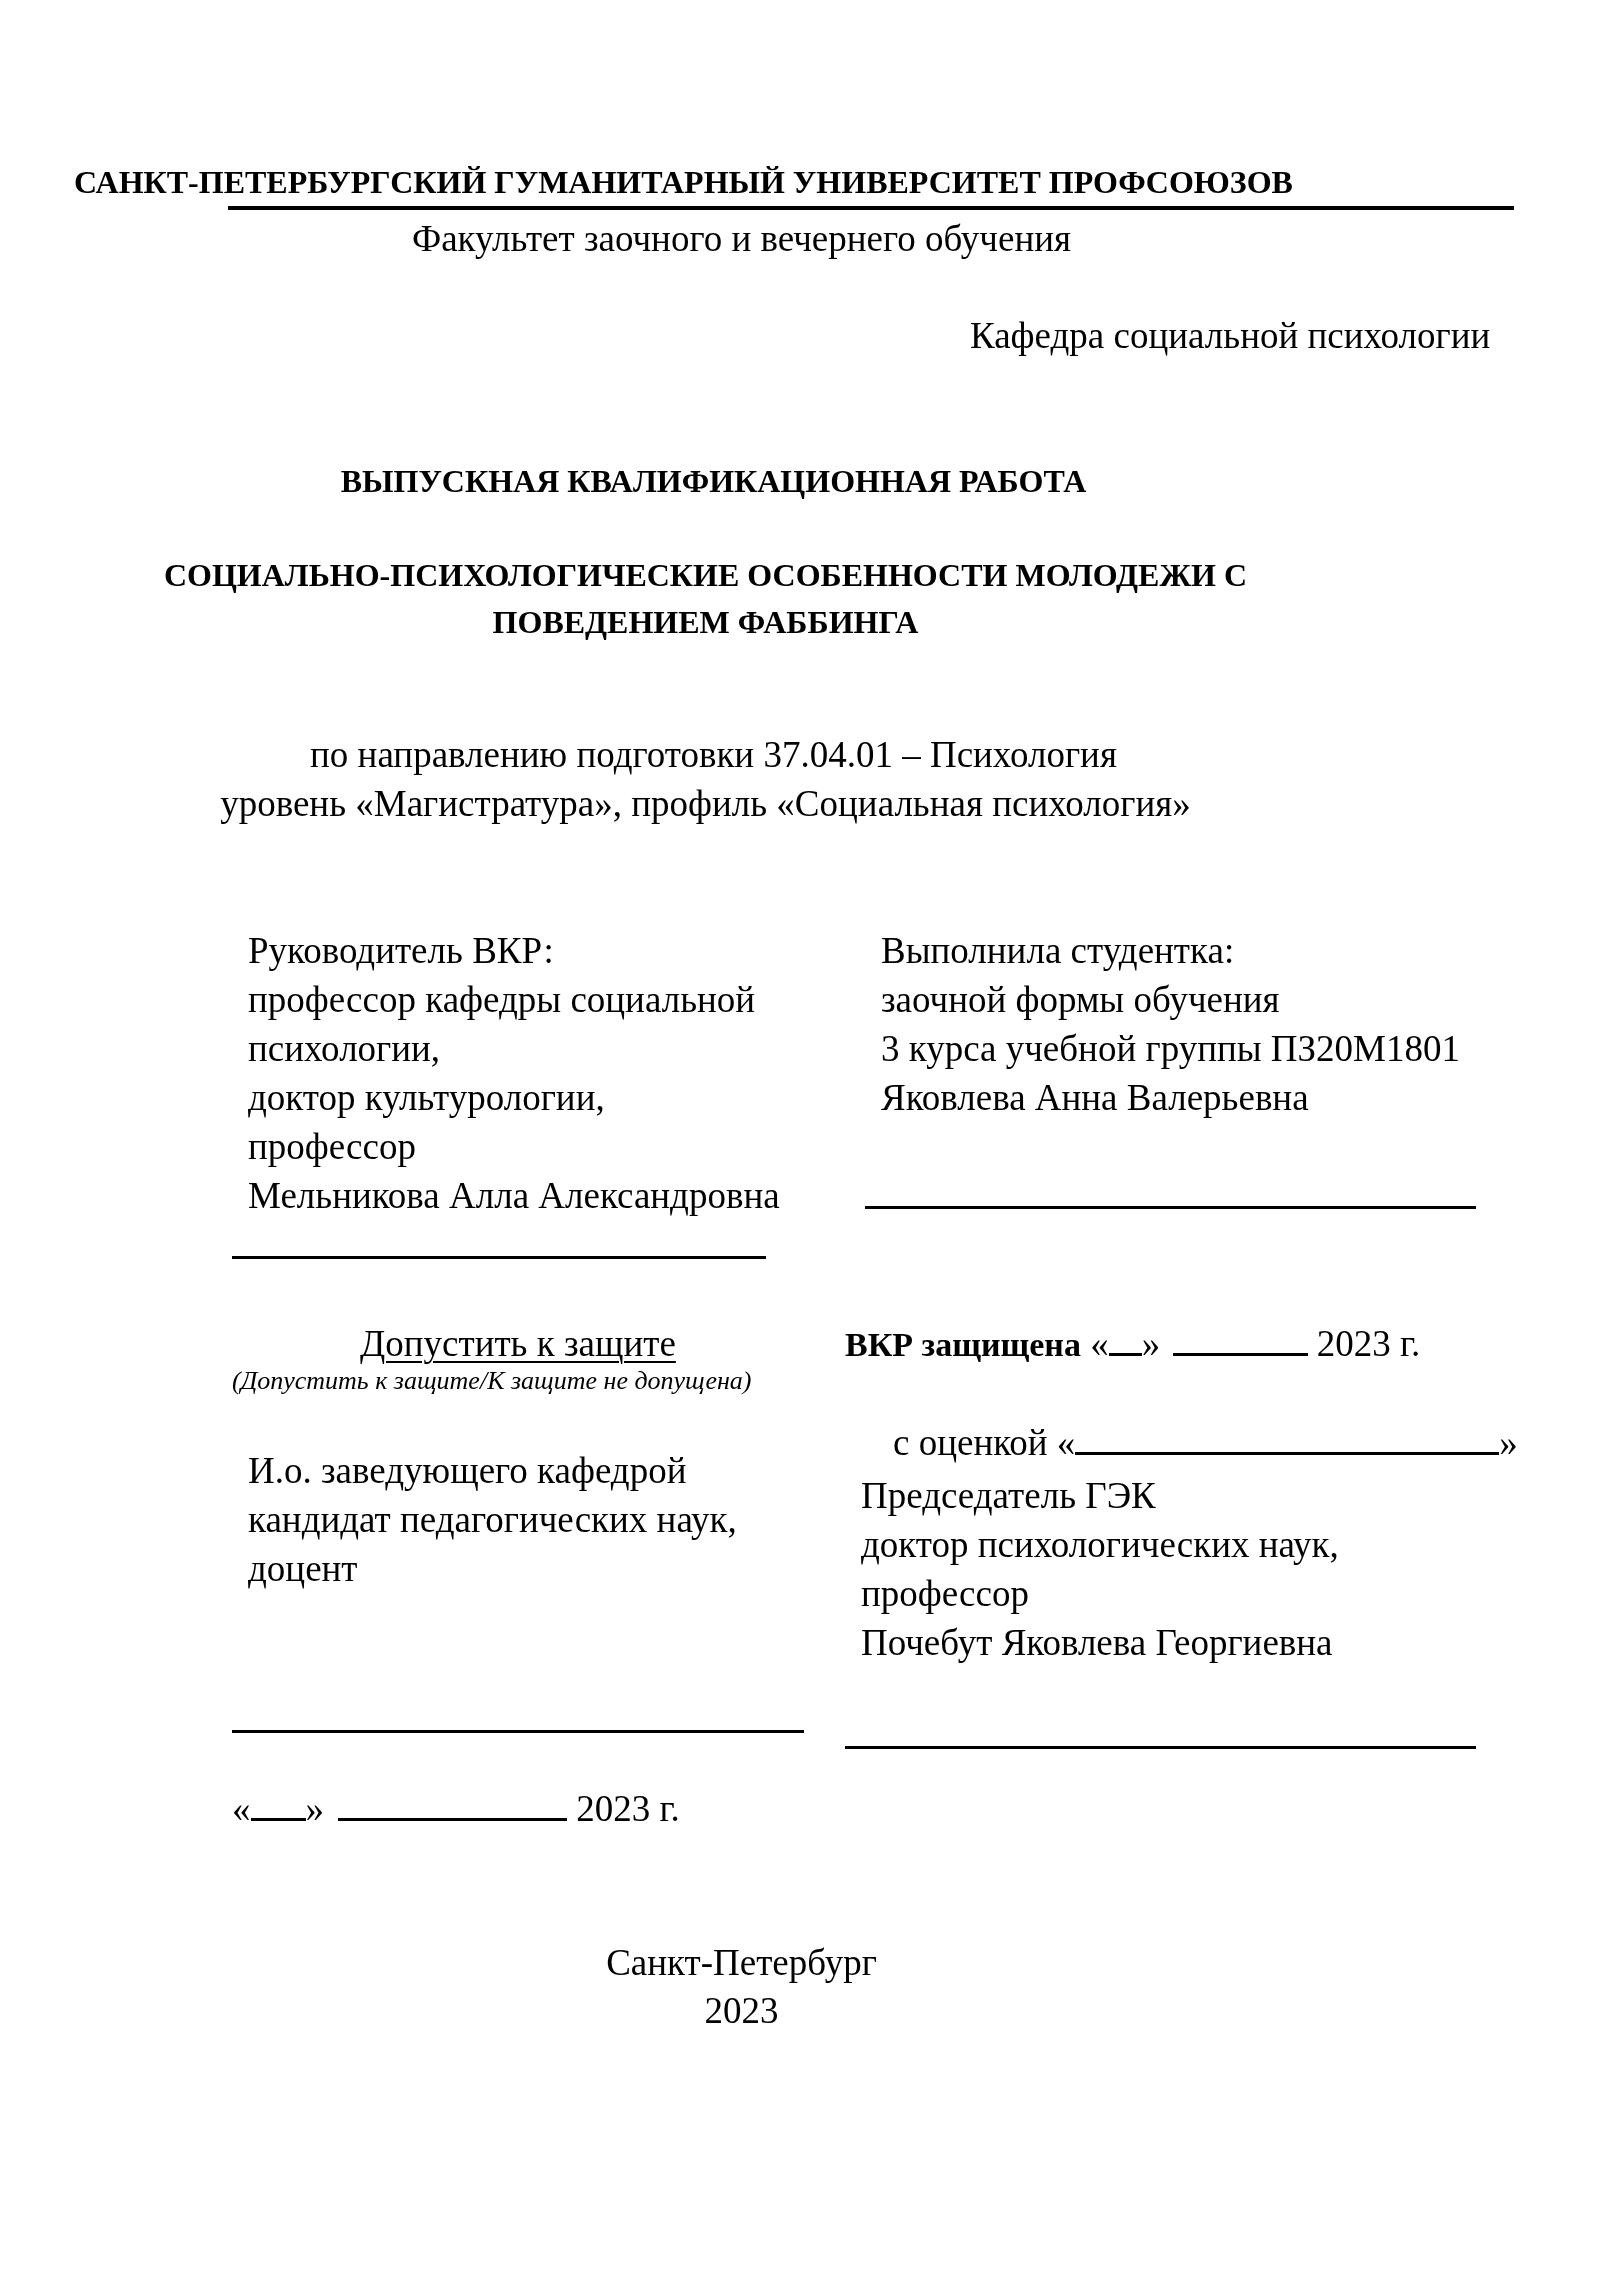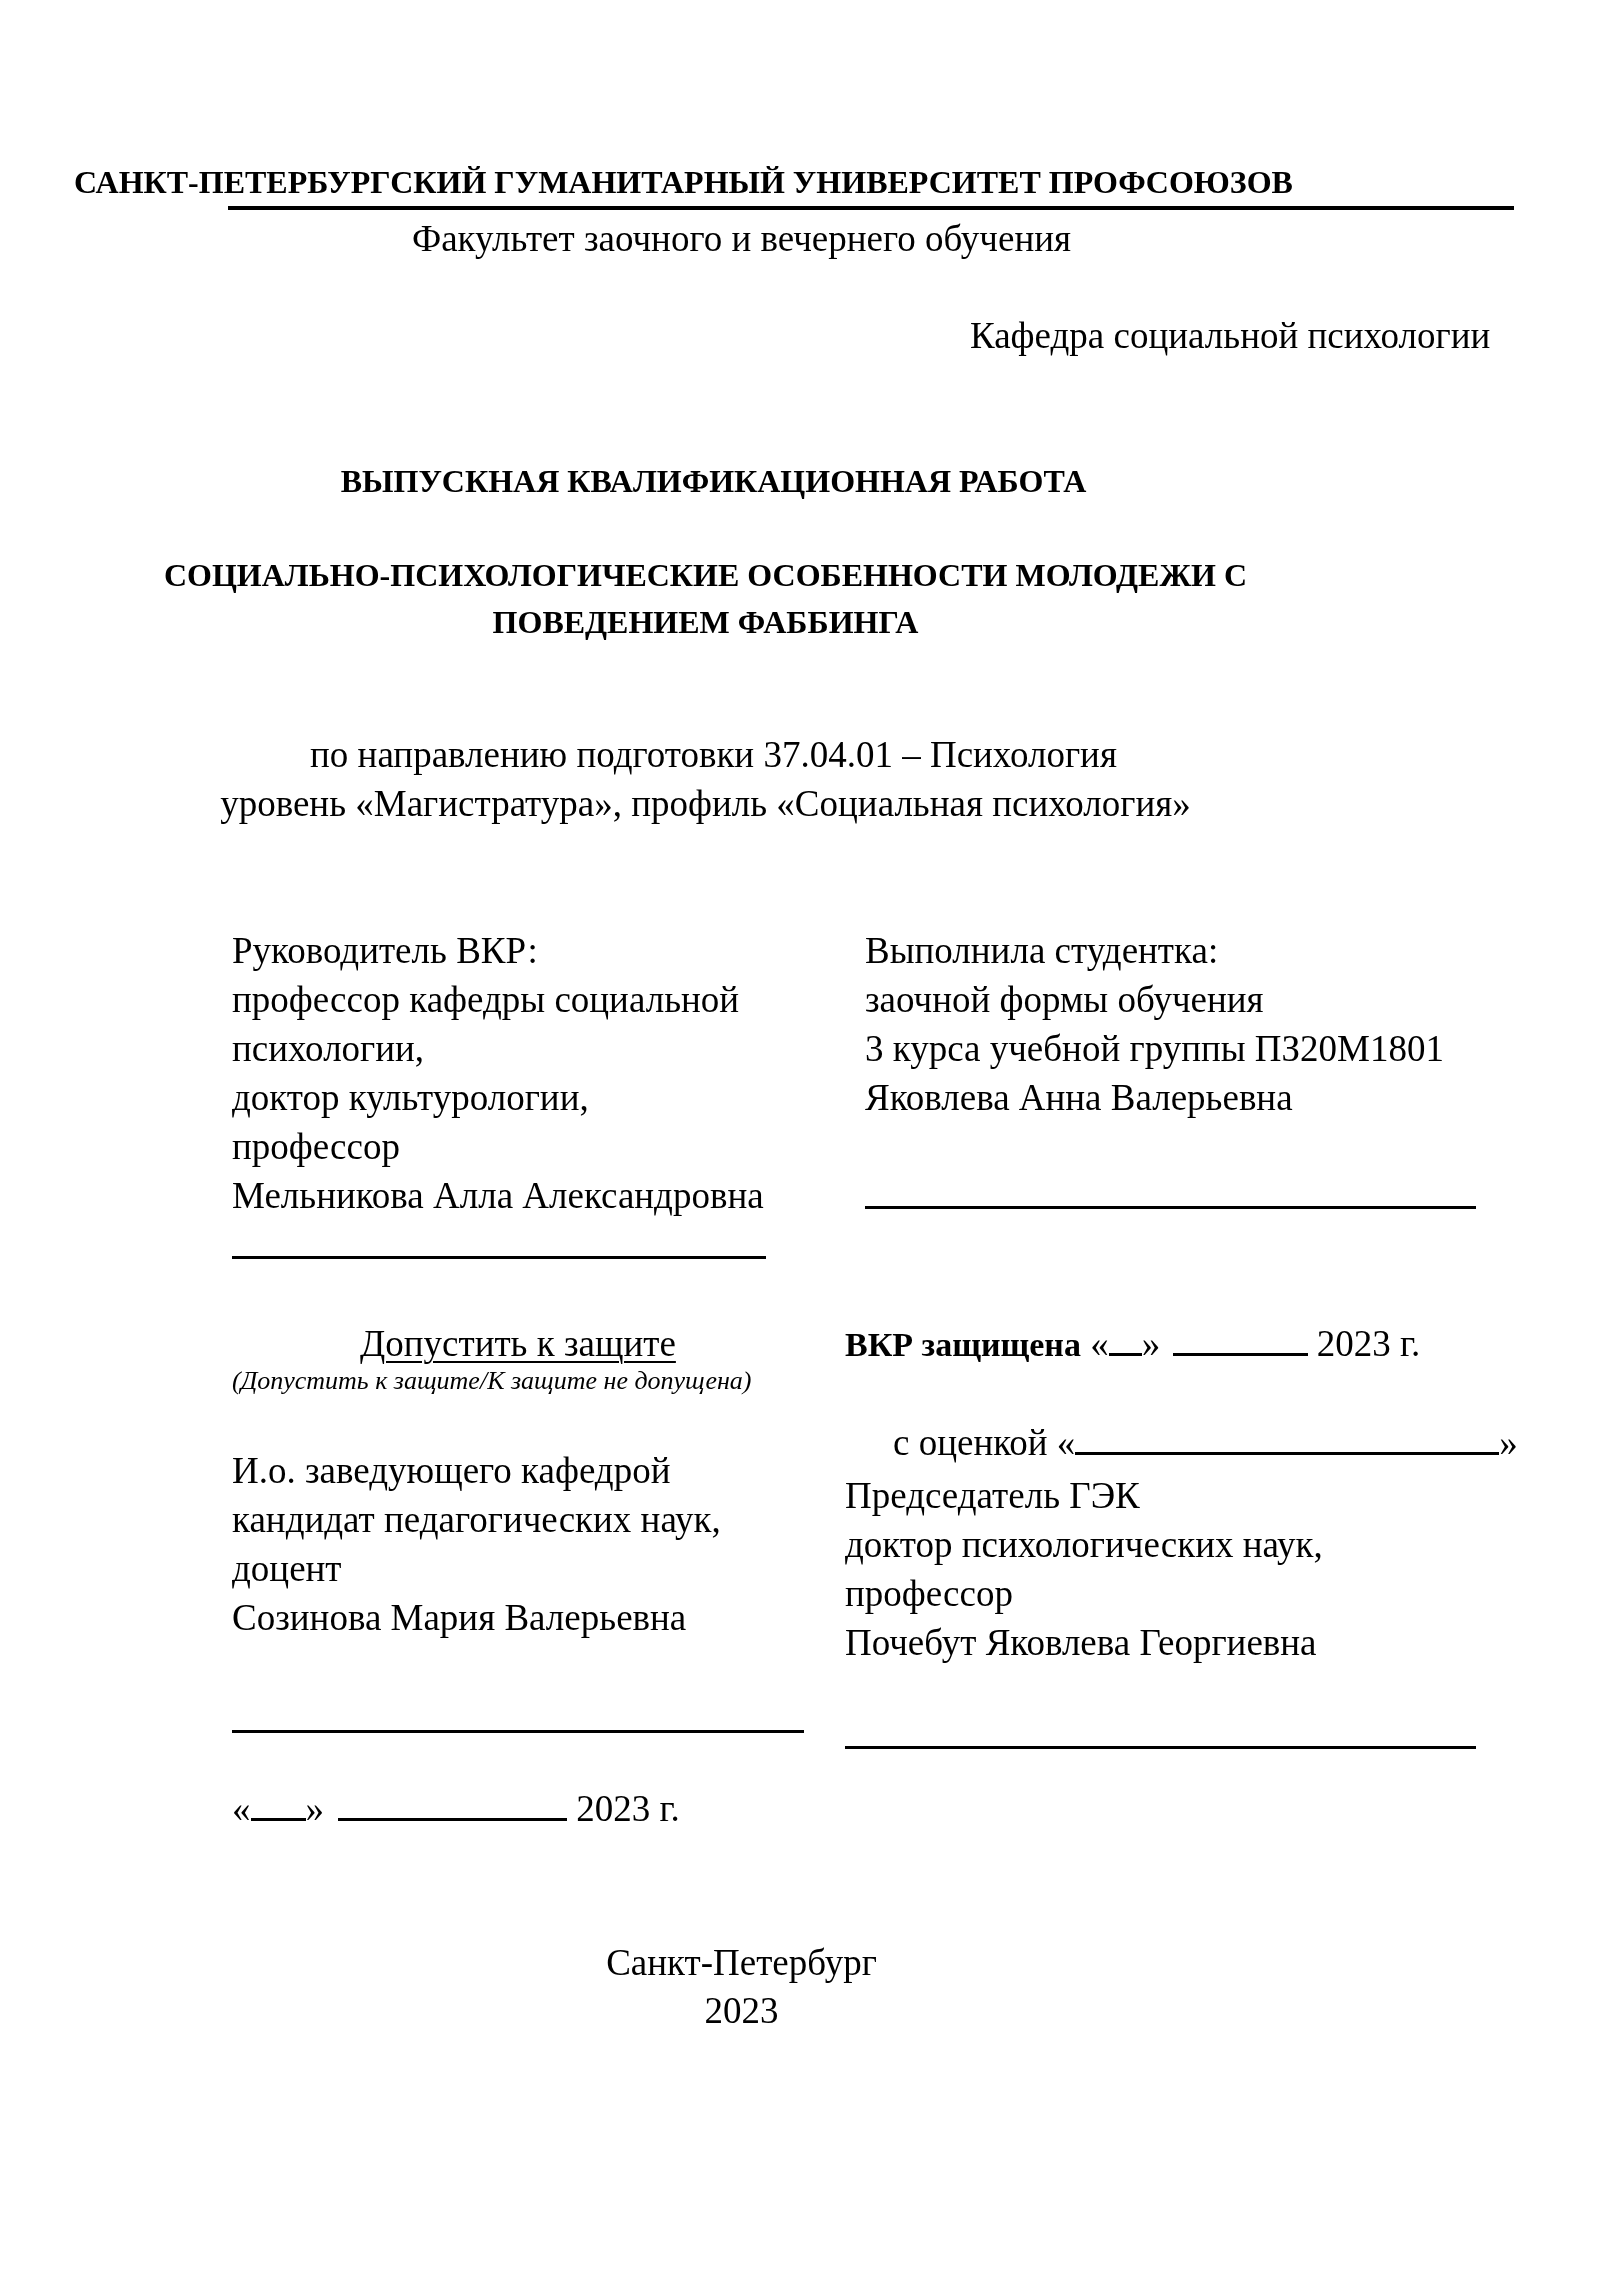--- a/index.html
+++ b/index.html
@@ -5,21 +5,21 @@
   html, body { margin: 0; padding: 0; background: #ffffff; }
   body {
     width: 1623px; height: 2295px; position: relative; overflow: hidden;
     font-family: "Liberation Serif", "DejaVu Serif", serif; color: #000;
   }
   .abs { position: absolute; white-space: nowrap; }
   .t47 { font-size: 37px; line-height: 1; }
   .b { font-weight: bold; }
   .center { left: 0; width: 1367px; text-align: center; }
   .rule { position: absolute; background: #000; }
-  .line { line-height: 49px; font-size: 37px; }
+  .line { line-height: 49px; font-size: 37px; margin-left: 16px; }
   .u { text-decoration: underline; text-underline-offset: 4.7px; text-decoration-thickness: 2.4px; }
   .it { font-style: italic; font-size: 26px; }
   .sig { position: absolute; height: 3.1px; background: #000; }
 </style>
 </head>
 <body>
 
 <div class="abs center t47 b" style="top:166px; font-size:32px;">САНКТ-ПЕТЕРБУРГСКИЙ ГУМАНИТАРНЫЙ УНИВЕРСИТЕТ ПРОФСОЮЗОВ</div>
 <div class="rule" style="left:228px; top:206px; width:1286px; height:3.9px;"></div>
 <div class="abs center t47" style="top:220px; left:58px;">Факультет заочного и вечернего обучения</div>
@@ -50,21 +50,20 @@
 </div>
 <div class="sig" style="left:865px; top:1206px; width:611px;"></div>
 
 <div class="abs t47 u" style="top:1325px; left:360px;">Допустить к защите</div>
 <div class="abs it" style="top:1366px; left:232px;">(Допустить к защите/К защите не допущена)</div>
 
 <div class="abs line" style="top:1446px; left:232px;">
   <div>И.о. заведующего кафедрой</div>
   <div>кандидат педагогических наук,</div>
   <div>доцент</div>
-  <div>Созинова Мария Валерьевна</div>
 </div>
 <div class="sig" style="left:232px; top:1730px; width:572px;"></div>
 
 <div class="abs t47" style="top:1790px; left:232px;">
   <span>«</span><span style="display:inline-block; width:55px; border-bottom:3.1px solid #000; height:28px; vertical-align:baseline;"></span><span>»</span>
   <span style="display:inline-block; width:229px; border-bottom:3.1px solid #000; height:28px; vertical-align:baseline; margin-left:4.7px;"></span>
   <span>2023 г.</span>
 </div>
 
 <div class="abs t47" style="top:1325px; left:845px;">

